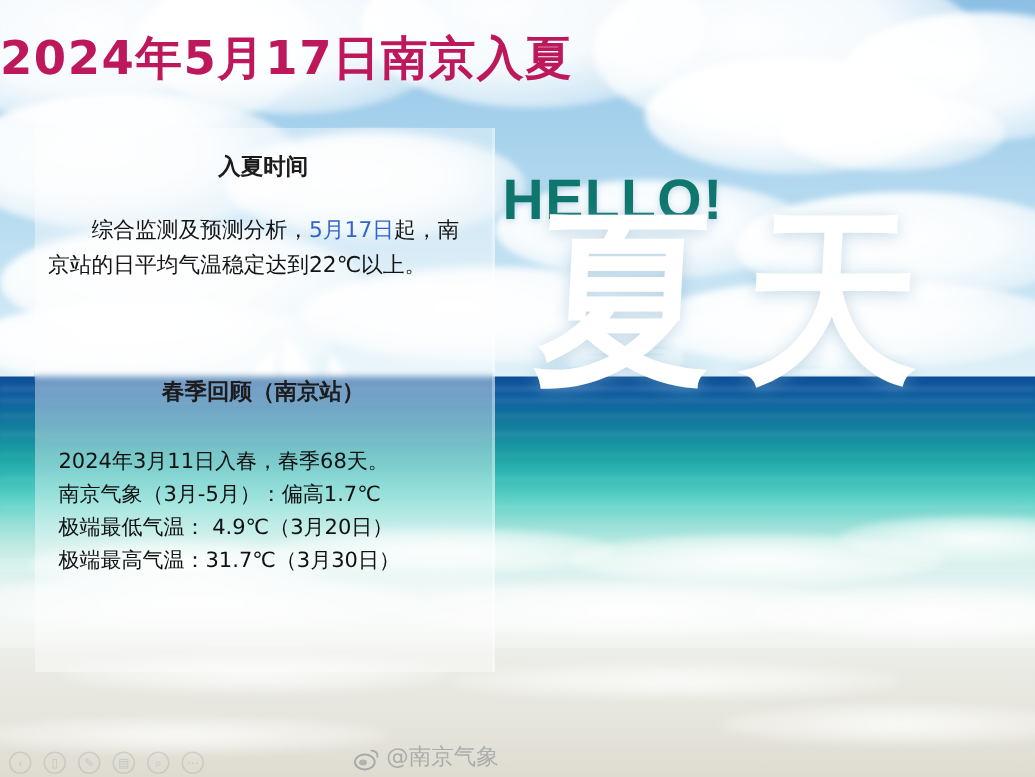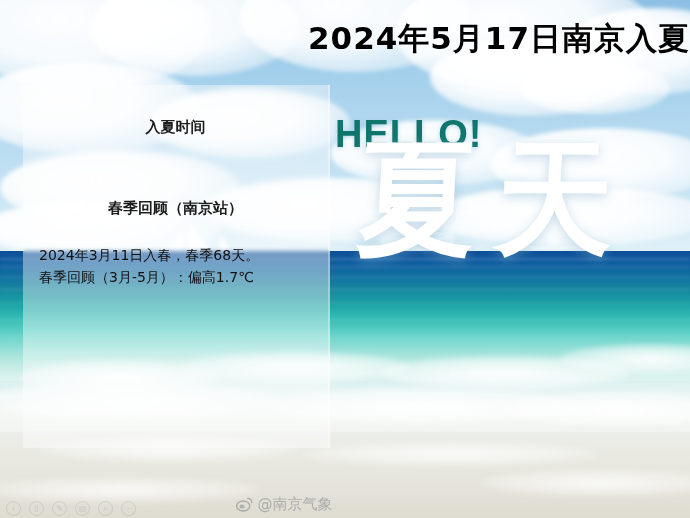--- a/index.html
+++ b/index.html
@@ -103,22 +103,22 @@
     font-family:"DejaVu Serif","Liberation Serif",serif;
     font-weight:700; letter-spacing:20px;
     transform:skewX(-3deg) scaleY(-.36);
     transform-origin:top left;
     filter:blur(1.4px);
   }
 
   
   #title {
     position:absolute; left:0; top:18px; width:690px;
-    text-align:right; font-size:31px; font-weight:700;
-    color:#000000; letter-spacing:1px;
+    text-align:left; font-size:31px; font-weight:700;
+    color:#be185d; letter-spacing:1px;
     font-family:"DejaVu Sans","Liberation Sans",sans-serif;
   }
 
   
   #panel {
     position:absolute; left:23px; top:85px; width:307px; height:363px;
     background:rgba(255,255,255,.40);
     backdrop-filter:blur(2px);
     border-right:2px solid rgba(255,255,255,.30);
   }
@@ -133,21 +133,21 @@
   .indent { text-indent:2em; }
   .hl { color:#3264c8; }
   .stats { font-size:14px; color:#111; line-height:1.58;
     font-family:"DejaVu Sans","Liberation Sans",sans-serif; }
 
   
   #weibo {
     position:absolute; left:0; top:495px; width:568px;
     text-align:center; font-size:15px; color:rgba(120,126,130,.52);
     font-family:"DejaVu Sans","Liberation Sans",sans-serif;
-    display:flex; align-items:center; justify-content:center; gap:5px;
+    display:flex; align-items:flex-end; justify-content:center; gap:5px;
   }
   #toolbar {
     position:absolute; left:6px; top:501px;
     display:flex; gap:8px; opacity:.30;
   }
   .tb-ico {
     width:15px; height:15px; border-radius:50%;
     border:1px solid rgba(140,145,148,.85);
     display:flex; align-items:center; justify-content:center;
     color:rgba(130,136,140,.95); font-size:8px;
@@ -214,29 +214,34 @@
 <div id="hero">
   <div class="hello">HELLO!</div>
   <div class="xiatian-reflect">夏天</div>
   <div class="xiatian">夏天</div>
 </div>
 
 <div id="title">2024年5月17日南京入夏</div>
 
 <div id="panel">
 
-  <div class="sec-head" style="margin-top:33px;">入夏时间</div>
-
+  <div class="sec-head" style="margin-top:17px;">入夏时间</div>
+
+  <div class="body-txt indent" style="margin:22px 9px 0 9px;">
+    <span>综合监测及预测分析，</span><span class="hl">5月17日</span><span>起，南京站的日平均气温稳定达到22℃以上。</span>
+  </div>
 
 
   <div class="sec-head" style="margin-top:62px;text-align:center;">春季回顾（南京站）</div>
 
   <div style="margin:26px 0 0 16px;">
     <div class="stats">2024年3月11日入春，春季68天。</div>
-    <div class="stats">春季回顾（3月-5月）：偏高1.7℃</div>
+    <div class="stats">南京气象（3月-5月）：偏高1.7℃</div>
+    <div class="stats">极端最低气温： 4.9℃（3月20日）</div>
+    <div class="stats">极端最高气温：31.7℃（3月30日）</div>
   </div>
 </div>
 
 <div id="weibo">
   <svg width="17" height="15" viewBox="0 0 17 15">
     <ellipse cx="7.2" cy="9" rx="6.6" ry="5" fill="none" stroke="rgba(120,126,130,.55)" stroke-width="1.3"></ellipse>
     <ellipse cx="6" cy="9.4" rx="2.6" ry="2" fill="rgba(120,126,130,.45)"></ellipse>
     <path d="M11.6 1.4 C14.4 1.4 16.2 3.4 15.6 5.6" fill="none" stroke="rgba(120,126,130,.55)" stroke-width="1.3" stroke-linecap="round"></path>
   </svg>
   <span>@南京气象</span>

